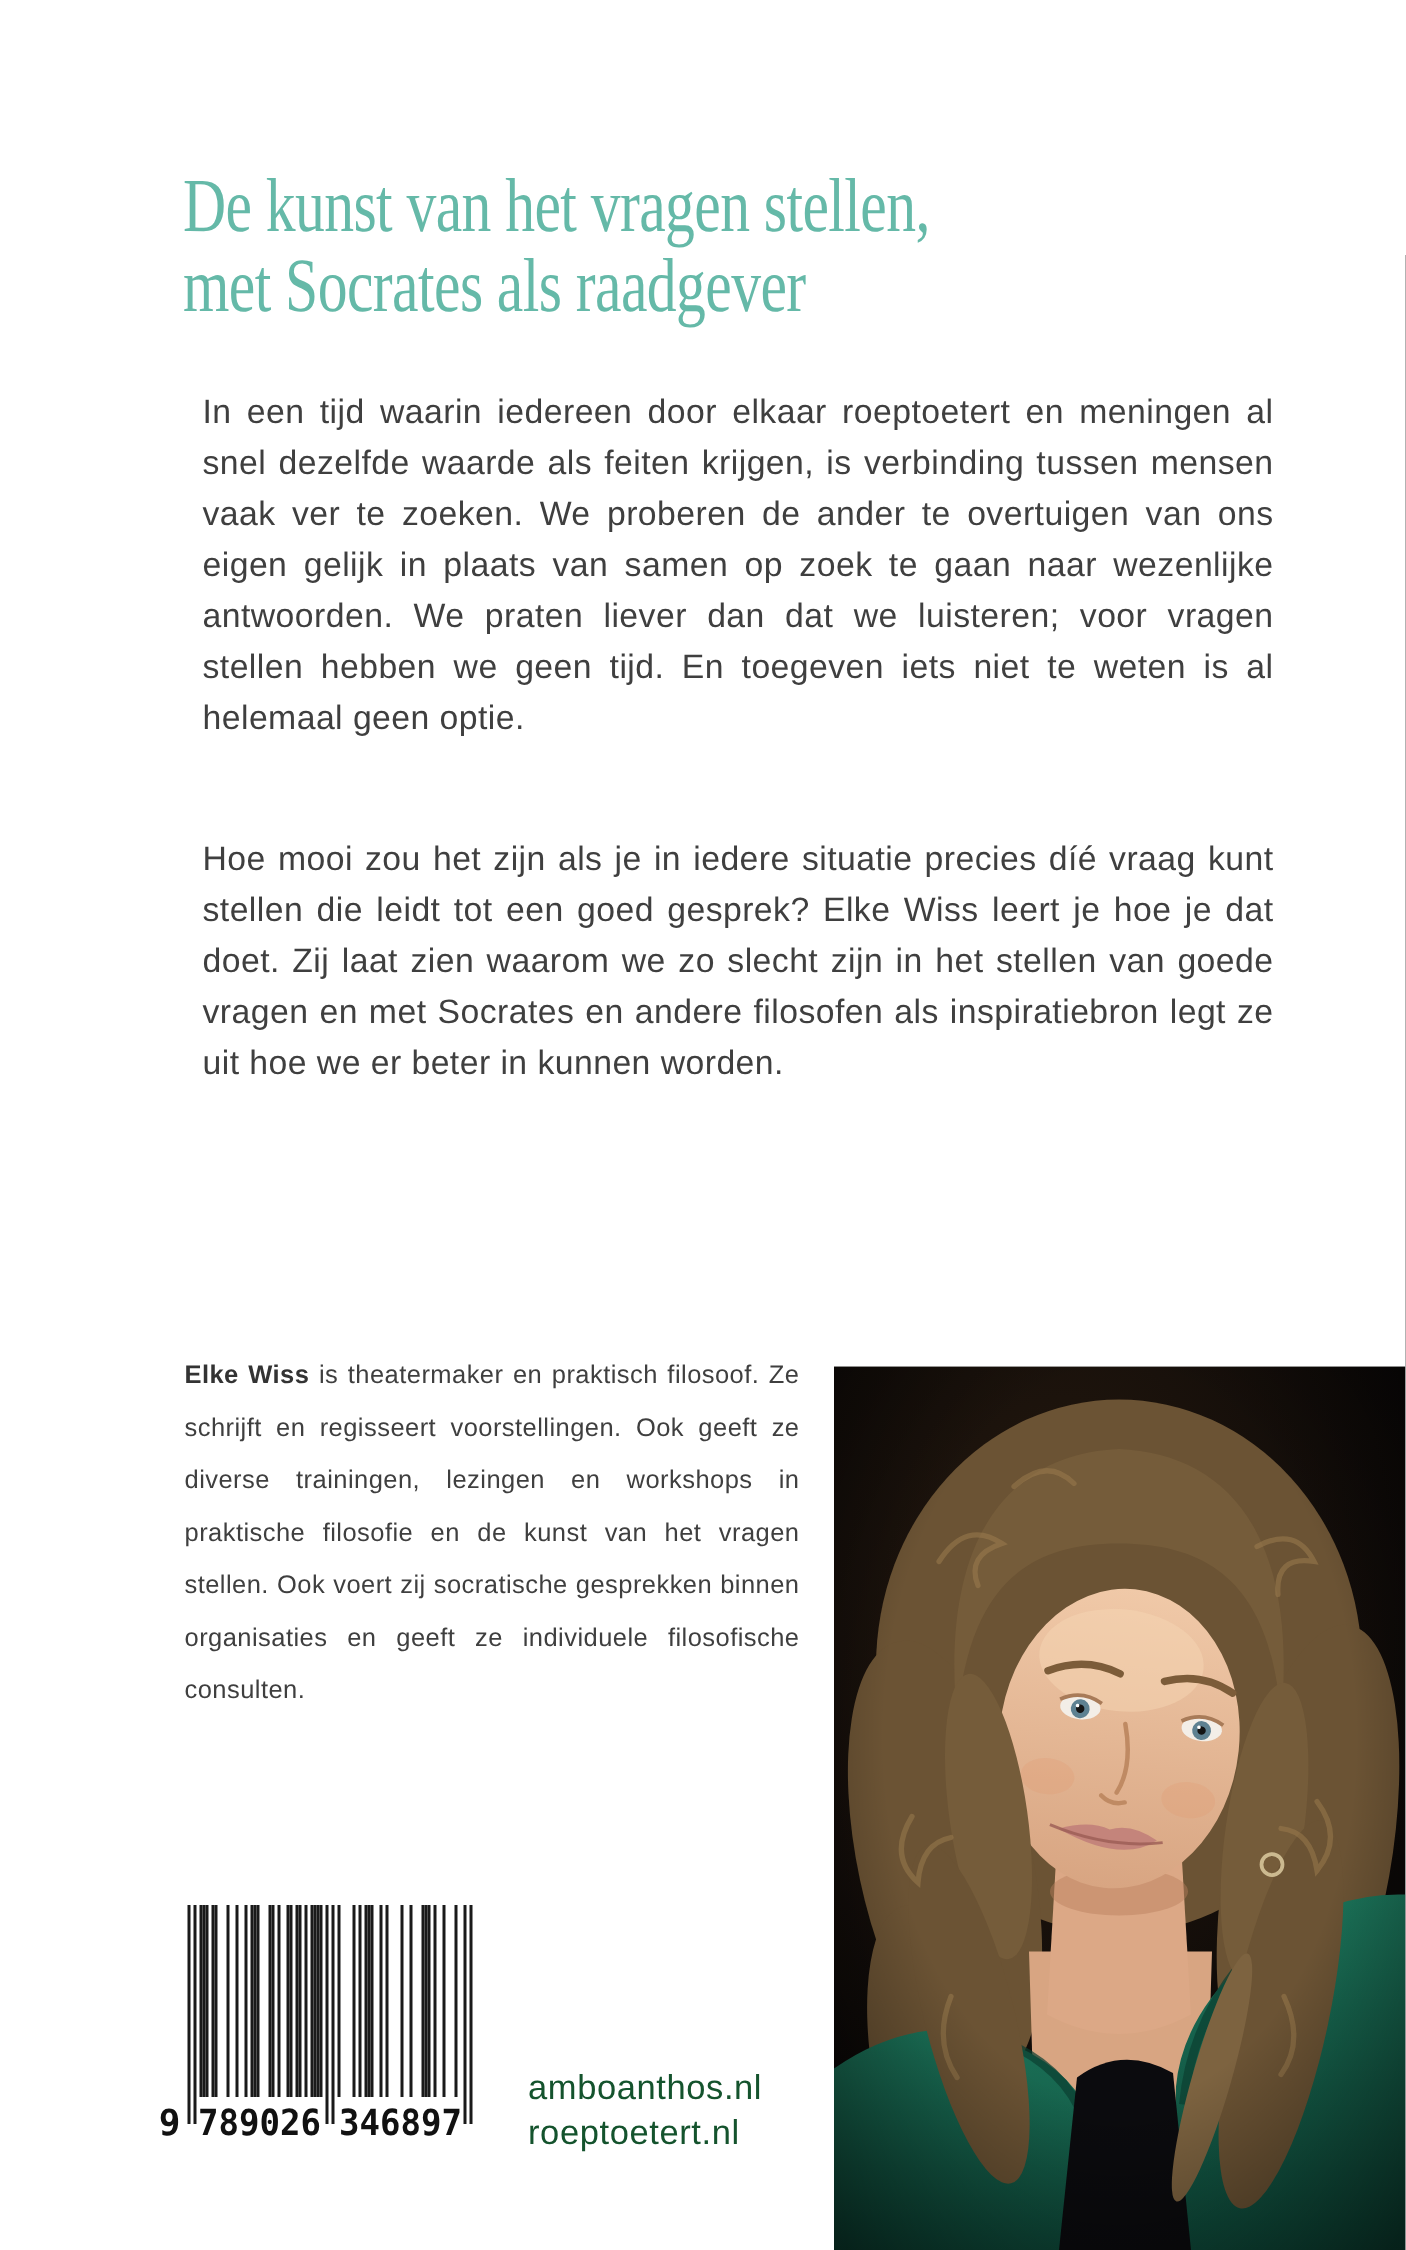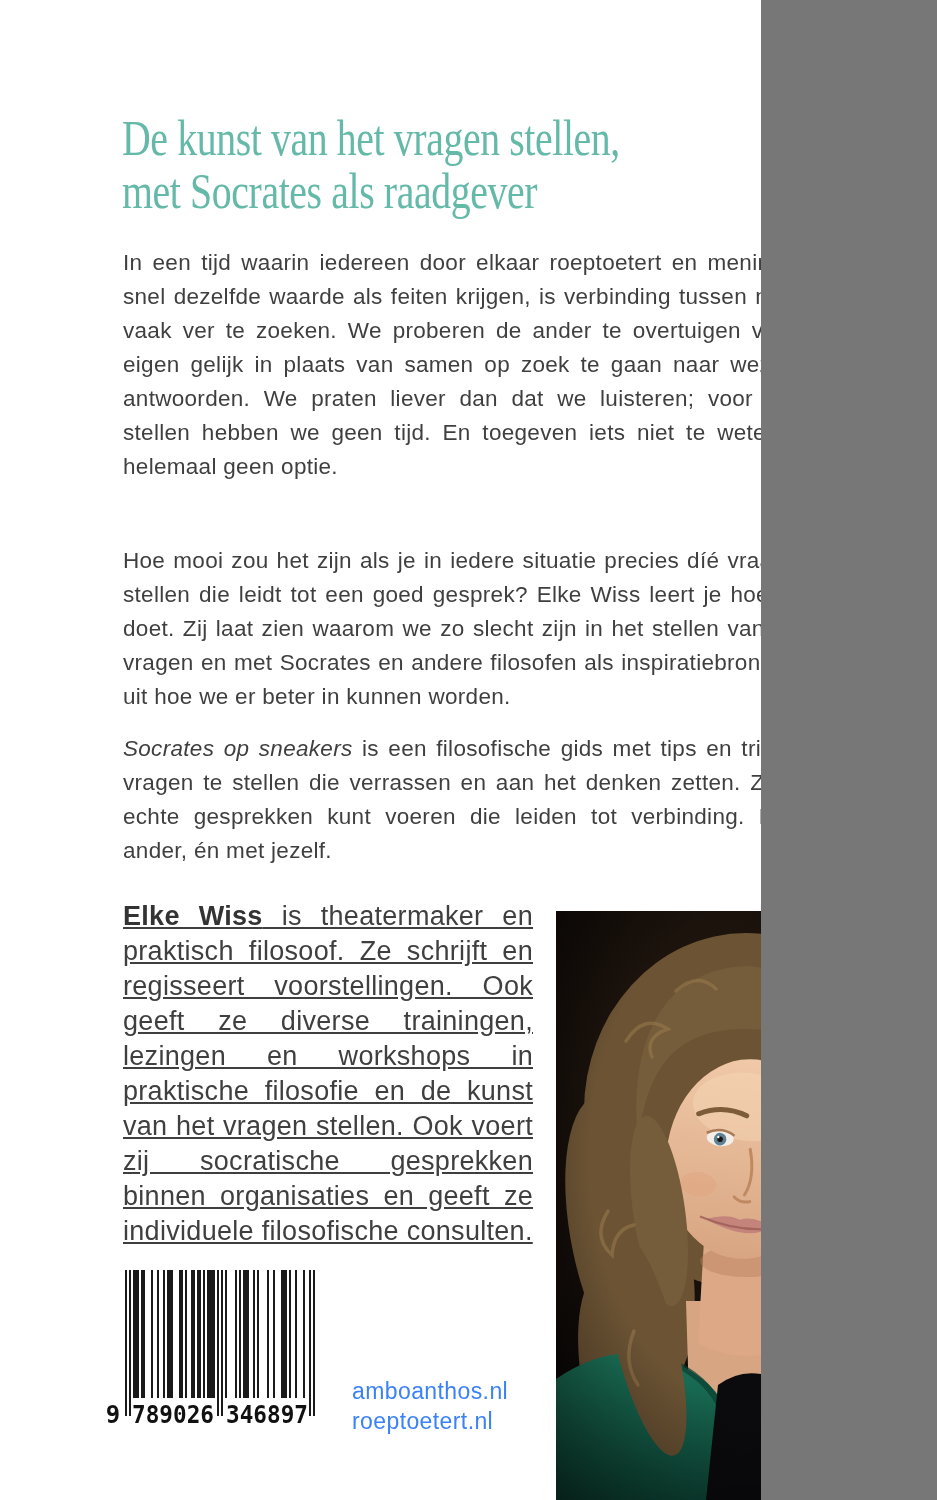--- a/index.html
+++ b/index.html
@@ -1,52 +1,51 @@
 <!DOCTYPE html>
 <html><head>
 <meta charset="utf-8">
 <style>
   html,body{margin:0;padding:0;background:#777;}
-  .cover{position:relative;width:761px;height:1500px;background:#ffffff;overflow:hidden;
+  .cover{position:relative;width:937px;height:1500px;background:#ffffff;overflow:hidden;
          font-family:"Liberation Sans",sans-serif;}
   .title{position:absolute;left:122px;top:112px;margin:0;font-weight:400;
          font-family:"Liberation Serif",serif;color:#65b9a8;
          transform:scaleX(.78);transform-origin:0 0;}
   .title .tline{display:block;font-size:51px;line-height:53px;letter-spacing:-0.5px;white-space:nowrap;}
-  .para{position:absolute;left:123px;width:714px;margin:0;font-size:22.5px;line-height:34px;
+  .para{position:absolute;left:123px;width:714px;margin:12px;font-size:22.5px;line-height:34px;
         color:#3f3f3f;letter-spacing:0.3px;text-align:justify;}
   #p1{top:246px}
   #p2{top:544px}
   #p3{top:732px}
-  .bio{position:absolute;left:123px;top:899px;width:410px;margin:0;font-size:27px;line-height:35px;
-       color:#3f3f3f;letter-spacing:0.3px;text-align:justify;hyphens:manual;text-decoration:underline;-webkit-hyphens:manual;}
+  .bio{position:absolute;left:123px;top:899px;width:410px;margin:0;font-size:17px;line-height:35px;
+       color:#3f3f3f;letter-spacing:0.3px;text-align:justify;hyphens:manual;-webkit-hyphens:manual;}
   .bio b{font-weight:700;color:#333;}
   .it{font-style:italic;}
   .photo{position:absolute;left:556px;top:911px;width:381px;height:589px;line-height:0;}
   .barcode{position:absolute;left:104px;top:1270px;line-height:0;}
   .bc-digit{font-family:"DejaVu Sans Mono",monospace;font-weight:bold;font-size:24px;fill:#111;}
-  .sites{position:absolute;left:352px;top:1376px;font-size:23px;line-height:30px;color:#3b82f6;
+  .sites{position:absolute;left:352px;top:1376px;font-size:23px;line-height:30px;color:#14532d;
          letter-spacing:0.4px;}
   .sites div{white-space:nowrap;}
 </style>
 </head>
 <body>
 
 <div class="cover">
 
   <h1 class="title">
     <span class="tline">De kunst van het vragen stellen,</span>
     <span class="tline">met Socrates als raadgever</span>
   </h1>
 
   <p class="para" id="p1">In een tijd waarin iedereen door elkaar roeptoetert en meningen al snel dezelfde waarde als feiten krijgen, is verbinding tussen mensen vaak ver te zoeken. We proberen de ander te overtuigen van ons eigen gelijk in plaats van samen op zoek te gaan naar wezenlijke antwoorden. We praten liever dan dat we luisteren; voor vragen stellen hebben we geen tijd. En toegeven iets niet te weten is al helemaal geen optie.</p>
 
   <p class="para" id="p2">Hoe mooi zou het zijn als je in iedere situatie precies díé vraag kunt stellen die leidt tot een goed gesprek? Elke Wiss leert je hoe je dat doet. Zij laat zien waarom we zo slecht zijn in het stellen van goede vragen en met Socrates en andere filosofen als inspiratiebron legt ze uit hoe we er beter in kunnen worden.</p>
 
-  <p class="para" id="p3"><span class="it">Socrates op sneakers</span><span> is een filosofische gids met tips en tricks om vragen te stellen die verrassen en aan het denken zetten. Zodat je echte gesprekken kunt voeren die leiden tot verbinding. Met de ander, én met jezelf.</span></p>
 
   <p class="bio"><b>Elke Wiss</b><span> is theatermaker en prak­tisch filosoof. Ze schrijft en regisseert voorstellingen. Ook geeft ze diverse trainingen, lezingen en workshops in praktische filosofie en de kunst van het vragen stellen. Ook voert zij socra­tische gesprekken binnen organisaties en geeft ze individuele filosofische consulten.</span></p>
 
   <div class="photo">
     <svg viewBox="0 0 381 589" width="381" height="589">
       <defs>
         <radialGradient id="glow" cx="40%" cy="28%" r="65%">
           <stop offset="0%" stop-color="#2d1e11"></stop>
             <stop offset="100%" stop-color="#0b0807"></stop>
         </radialGradient>

